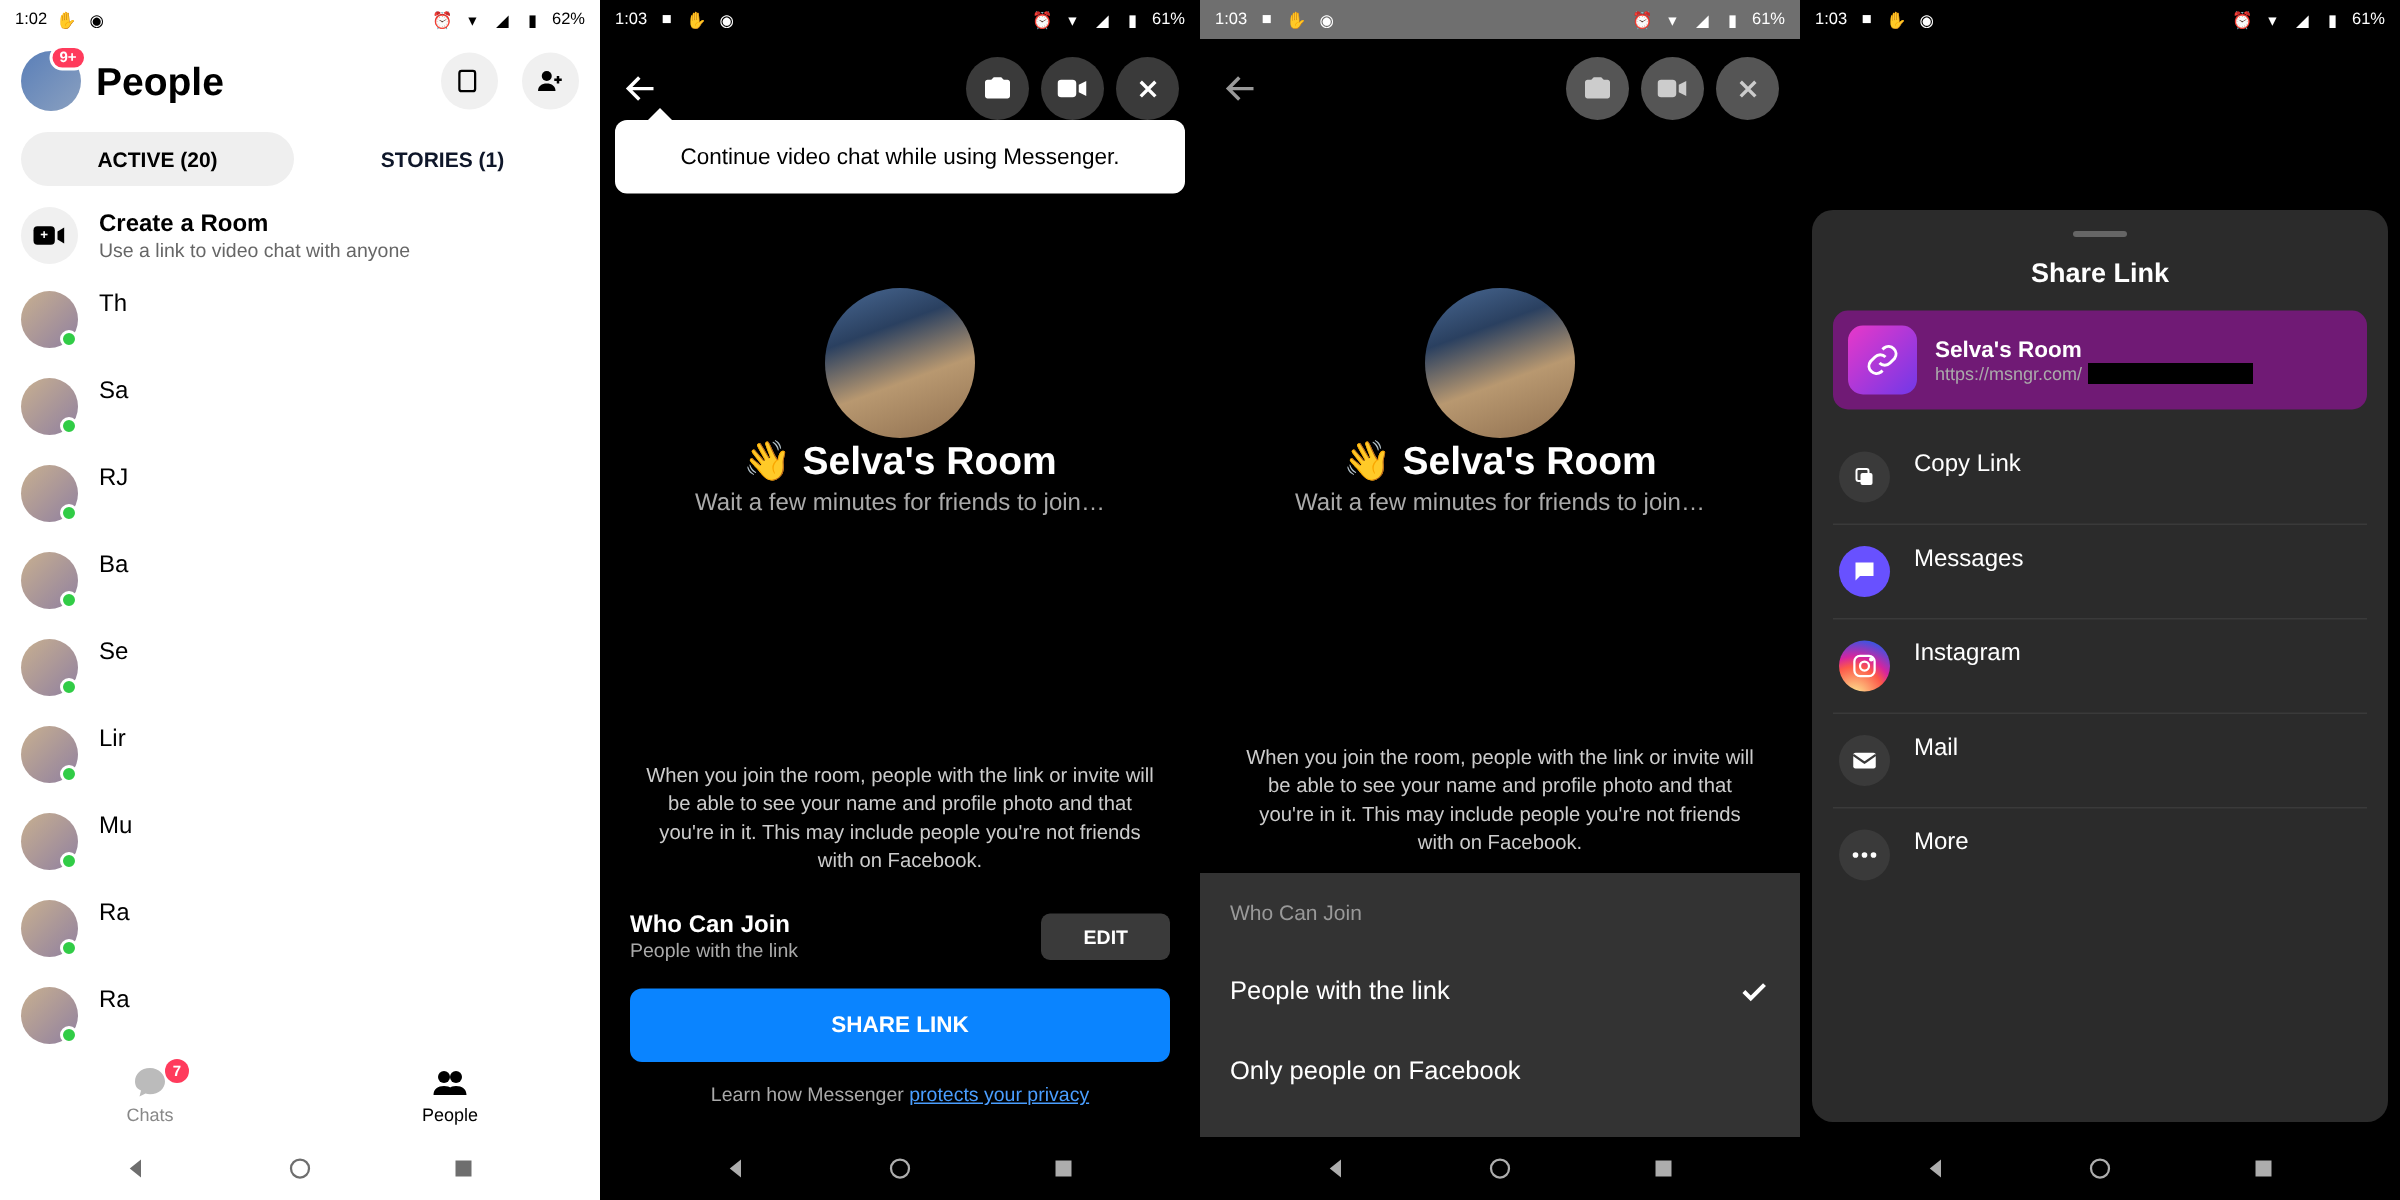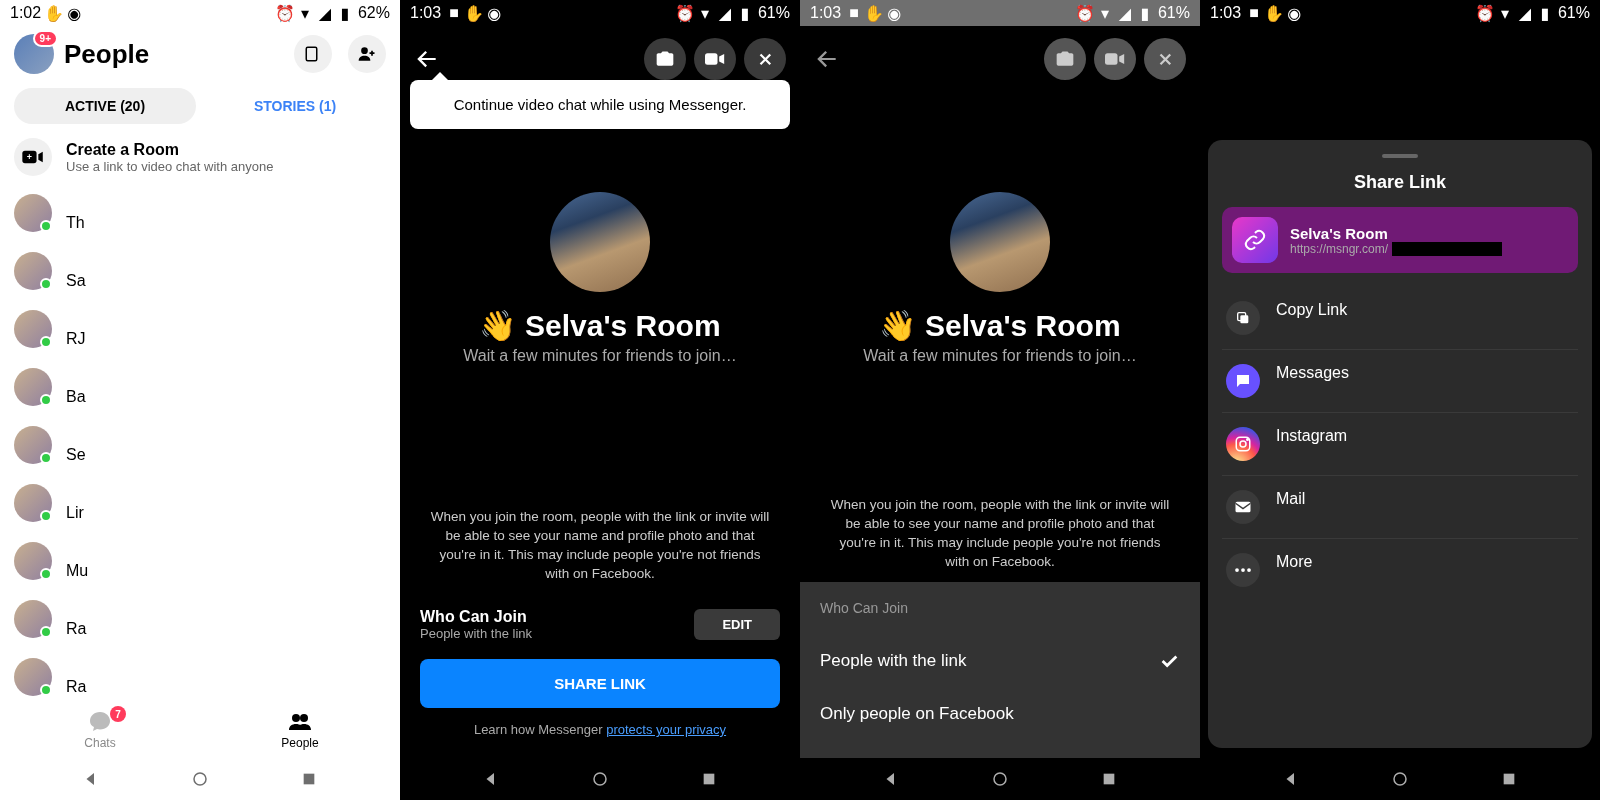--- a/index.html
+++ b/index.html
@@ -2,65 +2,65 @@
 <html><head>
 <meta charset="utf-8">
 <style>
 *{margin:0;padding:0;box-sizing:border-box;font-family:-apple-system,Helvetica,Arial,sans-serif}
 body{display:flex;width:1600px;height:800px;background:#000;overflow:hidden}
 .pane{width:400px;height:800px;position:relative;overflow:hidden;display:flex;flex-direction:column}
 .p1{background:#fff;color:#000}
 .p2,.p3,.p4{background:#000;color:#fff}
 
 
-.sb{height:26px;display:flex;align-items:center;justify-content:space-between;padding:0 10px;font-size:16px;font-weight:500}
+.sb{height:26px;display:flex;align-items:center;justify-content:space-between;padding:0 10px;font-size:11px;font-weight:500}
 .p1 .sb{color:#000}
 .p2 .sb,.p3 .sb,.p4 .sb{color:#fff;background:#000}
 .p3 .sb{background:#6f6f6f}
 .sb-l,.sb-r{display:flex;align-items:center;gap:6px}
 .sb .ic{width:14px;height:14px;display:inline-flex;align-items:center;justify-content:center}
 
 
 .nb{height:42px;display:flex;align-items:center;justify-content:space-evenly;margin-top:auto}
 .nb .nbtn{width:36px;height:36px;display:flex;align-items:center;justify-content:center;opacity:.85}
 .p1 .nb svg{fill:#555}
 .p2 .nb svg,.p3 .nb svg,.p4 .nb svg{fill:#ccc}
 
 
 .hdr1{display:flex;align-items:center;padding:8px 14px;gap:10px}
 .avatar{width:40px;height:40px;border-radius:50%;background:linear-gradient(135deg,#5a7fb8,#8aa0c0);position:relative}
 .badge{position:absolute;top:-4px;right:-4px;background:#ff3b5c;color:#fff;font-size:10px;font-weight:700;border-radius:10px;padding:1px 5px;border:2px solid #fff}
 .h1t{font-size:26px;font-weight:700;flex:1}
 .circbtn{width:38px;height:38px;border-radius:50%;background:#f0f0f0;display:flex;align-items:center;justify-content:center;margin-left:6px}
 .tabs{display:flex;padding:6px 14px;gap:8px}
-.tab{flex:1;text-align:center;padding:10px 0;font-size:14px;font-weight:700;border-radius:20px;color:#3b82f6}
+.tab{flex:1;text-align:center;padding:10px 0;font-size:14px;font-weight:700;border-radius:20px;color:#0f172a}
 .tab.active{background:#efefef;color:#000}
 .row{display:flex;align-items:center;padding:8px 14px;gap:14px}
 .row .ric{width:38px;height:38px;border-radius:50%;background:#f0f0f0;display:flex;align-items:center;justify-content:center;font-size:16px}
 .row .rtxt .t{font-size:16px;font-weight:600}
 .row .rtxt .s{font-size:13px;color:#666}
-.contact{display:flex;align-items:flex-end;padding:10px 14px;gap:14px}
+.contact{display:flex;align-items:flex-start;padding:10px 14px;gap:14px}
 .cav{width:38px;height:38px;border-radius:50%;background:linear-gradient(135deg,#c8b090,#9080a0);position:relative}
 .cav .dot{position:absolute;bottom:0;right:0;width:12px;height:12px;border-radius:50%;background:#31cc46;border:2px solid #fff}
 .cn{font-size:16px;font-weight:500}
 .bottab{display:flex;height:56px;border-top:0 solid #eee}
 .bottab .bi{flex:1;display:flex;flex-direction:column;align-items:center;justify-content:center;font-size:12px;gap:2px;color:#888;position:relative}
 .bottab .bi.active{color:#000}
 .bottab .bdg{position:absolute;top:4px;left:55%;background:#ff3b5c;color:#fff;font-size:10px;font-weight:700;border-radius:50%;width:16px;height:16px;display:flex;align-items:center;justify-content:center}
 
 
 .chdr{display:flex;align-items:center;padding:12px 14px;gap:8px}
 .chdr .sp{flex:1}
 .cbtn{width:42px;height:42px;border-radius:50%;background:#3a3a3a;display:flex;align-items:center;justify-content:center}
 .tooltip{position:absolute;top:80px;left:10px;right:10px;background:#fff;color:#000;padding:16px;border-radius:8px;font-size:15px;text-align:center}
 .tooltip::before{content:"";position:absolute;top:-8px;left:22px;border:8px solid transparent;border-bottom-color:#fff;border-top:none}
 .roomwrap{display:flex;flex-direction:column;align-items:center;padding:0 20px;flex:1}
 .pav{width:100px;height:100px;border-radius:50%;background:linear-gradient(160deg,#4a6a95 0%,#2a4060 30%,#b89870 60%,#907050 100%);margin-top:100px}
 .p3 .pav{margin-top:100px}
-.rname{font-size:30px;font-weight:700;margin-top:16px}
+.rname{font-size:26px;font-weight:700;}
 .rsub{font-size:16px;color:#aaa;margin-top:4px}
 .disc{font-size:13.5px;color:#ccc;text-align:center;line-height:1.4;margin-top:auto;padding:0 6px;margin-bottom:20px}
 .whorow{display:flex;align-items:center;width:100%;padding:4px 0}
 .whorow .wl{flex:1}
 .whorow .wt{font-size:16px;font-weight:600}
 .whorow .ws{font-size:13px;color:#aaa}
 .editbtn{background:#3a3a3a;color:#fff;padding:8px 28px;border-radius:6px;font-size:13px;font-weight:700}
 .sharebtn{background:#0a84ff;color:#fff;width:100%;text-align:center;padding:16px;border-radius:8px;font-size:15px;font-weight:700;margin:14px 0}
 .priv{font-size:13px;color:#aaa;text-align:center;margin-bottom:21px}
 .priv a{color:#4a9eff;text-decoration:underline}

